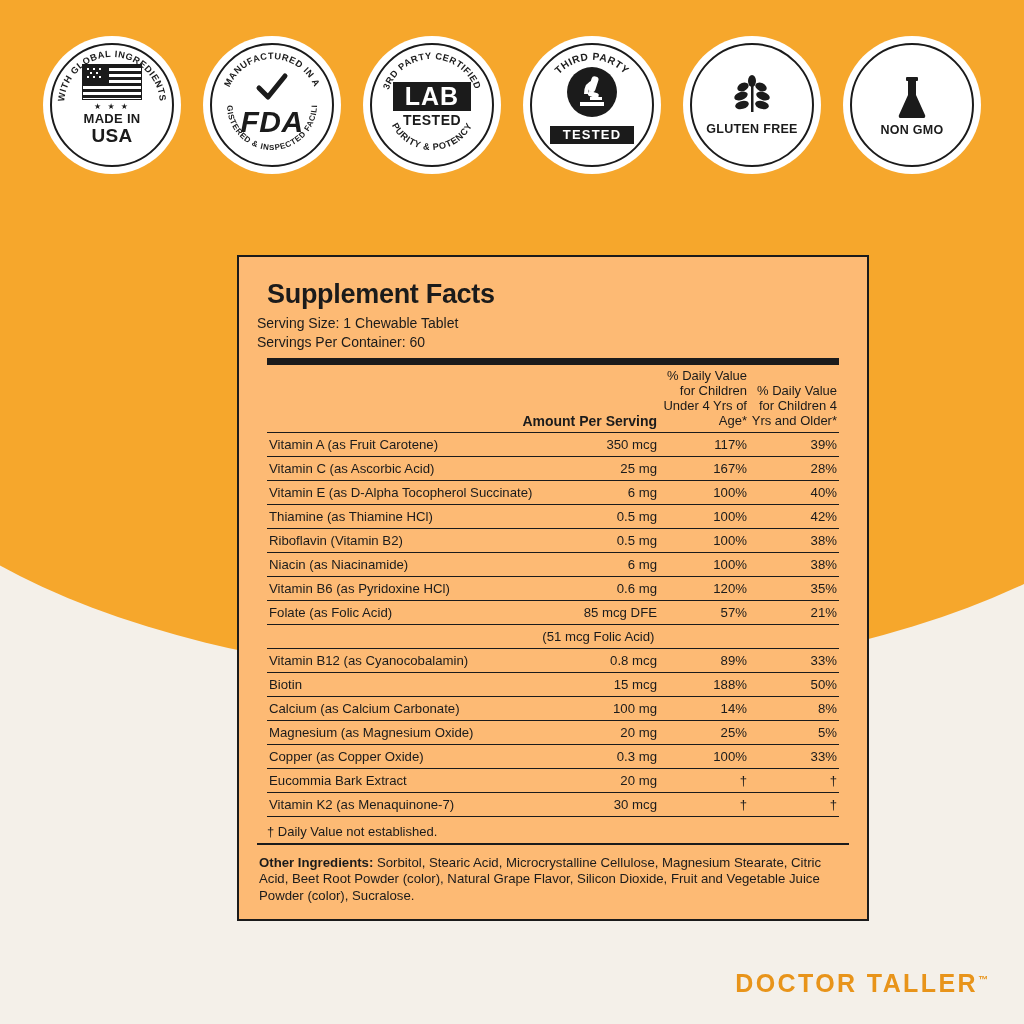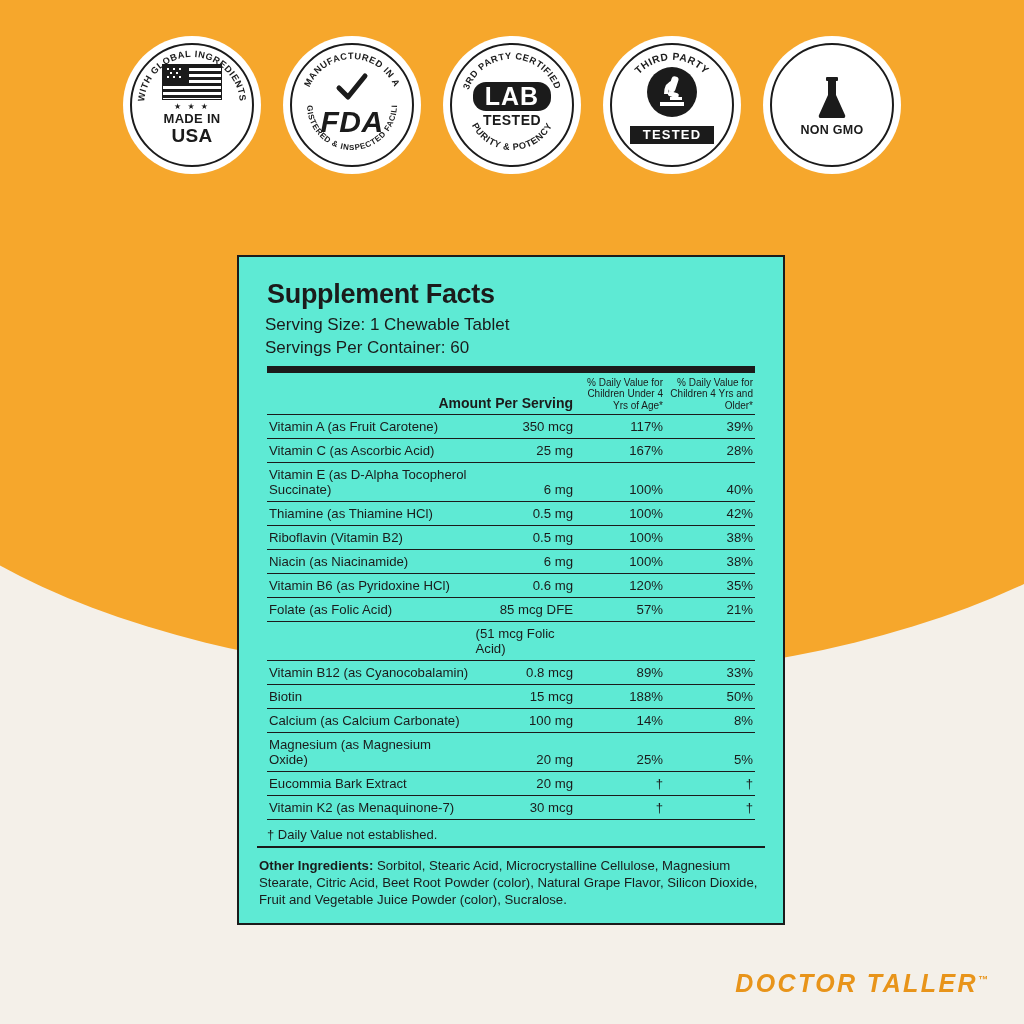--- a/index.html
+++ b/index.html
@@ -138,21 +138,20 @@
     letter-spacing: 0.5px;
     font-style: italic;
   }
   .badge-lab {
     background: #1b1b1b;
     color: #fff;
     font-size: 25px;
     font-weight: bold;
     padding: 1px 12px 2px 12px;
     letter-spacing: 1px;
-    border-radius: 13px;
   }
   .badge-tested {
     font-size: 14px;
     font-weight: bold;
     color: #1b1b1b;
     letter-spacing: 0.5px;
     margin-top: 2px;
   }
   .badge-tested-dark {
     background: #1b1b1b;
@@ -175,38 +174,38 @@
     letter-spacing: 2px;
     color: #1b1b1b;
     margin-bottom: 1px;
   }
 
   
   .panel {
     position: absolute;
     left: 237px;
     top: 255px;
-    width: 548px;
-    background: #5eead4;
+    width: 632px;
+    background: #fdba74;
     border: 2px solid #1b1b1b;
     box-sizing: border-box;
     padding: 18px 18px 14px 18px;
     z-index: 6;
   }
   .sf-title {
     font-size: 27px;
     font-weight: bold;
     color: #1b1b1b;
     letter-spacing: -0.3px;
     margin: 4px 0 4px 10px;
   }
   .sf-serving {
-    font-size: 17px;
-    color: #1b1b1b;
-    margin-left: 8px;
+    font-size: 14px;
+    color: #1b1b1b;
+    margin-left: 0;
     line-height: 1.35;
   }
   .rule-thick {
     border-top: 7px solid #1b1b1b;
     margin: 6px 10px 0 10px;
   }
   table.sf {
     width: calc(100% - 20px);
     margin: 0 10px;
     border-collapse: collapse;
@@ -219,21 +218,21 @@
   }
   .hdr-amount {
     font-weight: bold;
     font-size: 14px;
     text-align: right;
     vertical-align: bottom;
     border-bottom: 1px solid #1b1b1b;
     padding-bottom: 3px !important;
   }
   .hdr-dv {
-    font-size: 10px;
+    font-size: 13px;
     line-height: 1.15;
     text-align: right;
     font-weight: normal;
     border-bottom: 1px solid #1b1b1b;
     padding-bottom: 3px !important;
     width: 86px;
   }
   table.sf tbody td {
     border-bottom: 1px solid #1b1b1b;
   }
@@ -267,21 +266,20 @@
   
   .brand {
     position: absolute;
     right: 36px;
     bottom: 26px;
     font-size: 25px;
     font-weight: bold;
     color: #e8941a;
     letter-spacing: 2.4px;
     z-index: 7;
-    font-style: italic;
   }
   .brand sup {
     font-size: 10px;
     letter-spacing: 0;
     vertical-align: super;
   }
 </style>
 </head>
 <body>
 
@@ -359,20 +357,38 @@
           <rect x="22" y="26" width="11" height="5" rx="2" transform="rotate(18 27 28)"></rect>
           <path d="M14 36 h24 v4 h-24 z"></path>
           <path d="M18 28 q0 -12 10 -14 l2 4 q-8 2 -8 10 z"></path>
           <rect x="24" y="31" width="12" height="3"></rect>
         </g>
       </svg>
       <div class="badge-tested-dark">TESTED</div>
     </div>
   </div>
 
+  <div class="badge">
+    <div class="ring"></div>
+    <div class="badge-inner">
+      <svg width="44" height="46" viewBox="0 0 44 46">
+        <g fill="#1b1b1b">
+          <rect x="21" y="8" width="2.5" height="30"></rect>
+          <ellipse cx="22" cy="7" rx="4" ry="6"></ellipse>
+          <ellipse cx="13" cy="13" rx="6" ry="4" transform="rotate(-25 13 13)"></ellipse>
+          <ellipse cx="31" cy="13" rx="6" ry="4" transform="rotate(25 31 13)"></ellipse>
+          <ellipse cx="11" cy="22" rx="7" ry="4" transform="rotate(-20 11 22)"></ellipse>
+          <ellipse cx="33" cy="22" rx="7" ry="4" transform="rotate(20 33 22)"></ellipse>
+          <ellipse cx="12" cy="31" rx="7" ry="4" transform="rotate(-15 12 31)"></ellipse>
+          <ellipse cx="32" cy="31" rx="7" ry="4" transform="rotate(15 32 31)"></ellipse>
+        </g>
+      </svg>
+      <div class="badge-plain">GLUTEN FREE</div>
+    </div>
+  </div>
 
   <div class="badge">
     <div class="ring"></div>
     <div class="badge-inner">
       <svg width="42" height="48" viewBox="0 0 42 48">
         <g fill="#1b1b1b">
           <rect x="15" y="4" width="12" height="4" rx="1"></rect>
           <path d="M17 8 h8 v14 l9 20 a2 2 0 0 1 -2 3 h-22 a2 2 0 0 1 -2 -3 l9 -20 z"></path>
         </g>
       </svg>
@@ -470,20 +486,26 @@
         <td class="dv1">14%</td>
         <td class="dv2">8%</td>
       </tr>
       <tr>
         <td class="name">Magnesium (as Magnesium Oxide)</td>
         <td class="amt">20 mg</td>
         <td class="dv1">25%</td>
         <td class="dv2">5%</td>
       </tr>
       <tr>
+        <td class="name">Copper (as Copper Oxide)</td>
+        <td class="amt">0.3 mg</td>
+        <td class="dv1">100%</td>
+        <td class="dv2">33%</td>
+      </tr>
+      <tr>
         <td class="name">Eucommia Bark Extract</td>
         <td class="amt">20 mg</td>
         <td class="dv1">†</td>
         <td class="dv2">†</td>
       </tr>
       <tr>
         <td class="name">Vitamin K2 (as Menaquinone-7)</td>
         <td class="amt">30 mcg</td>
         <td class="dv1">†</td>
         <td class="dv2">†</td>

